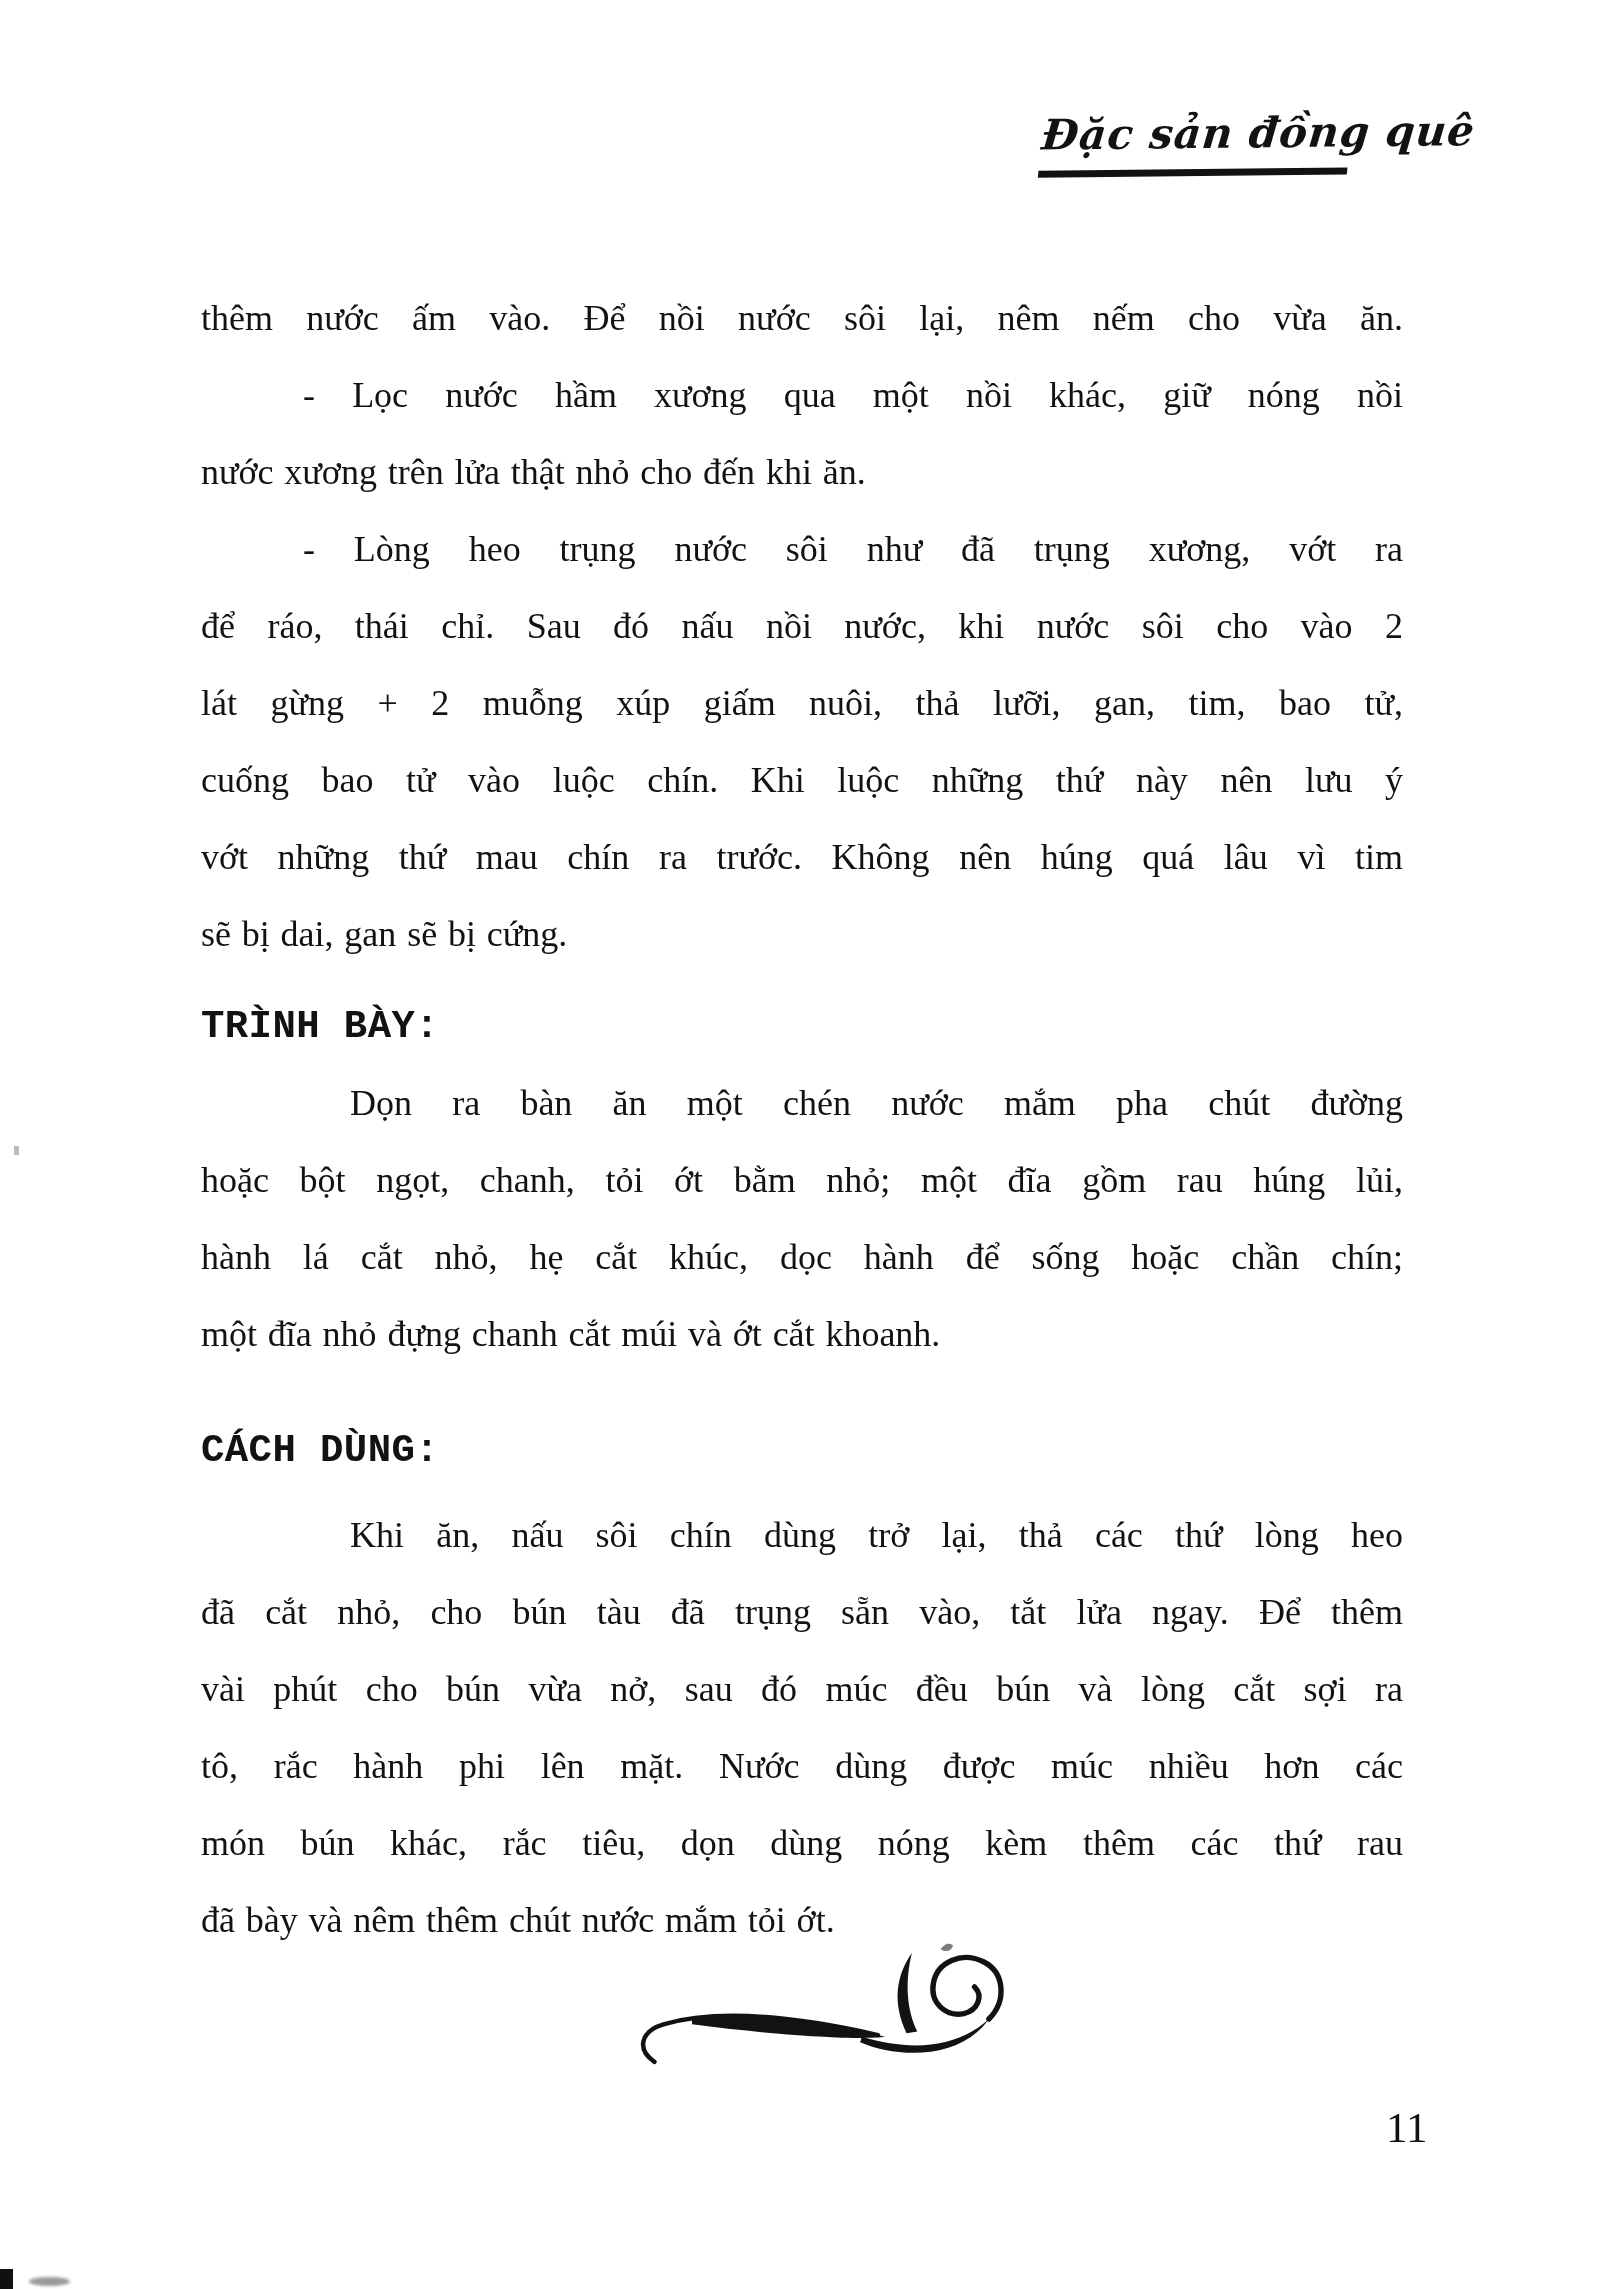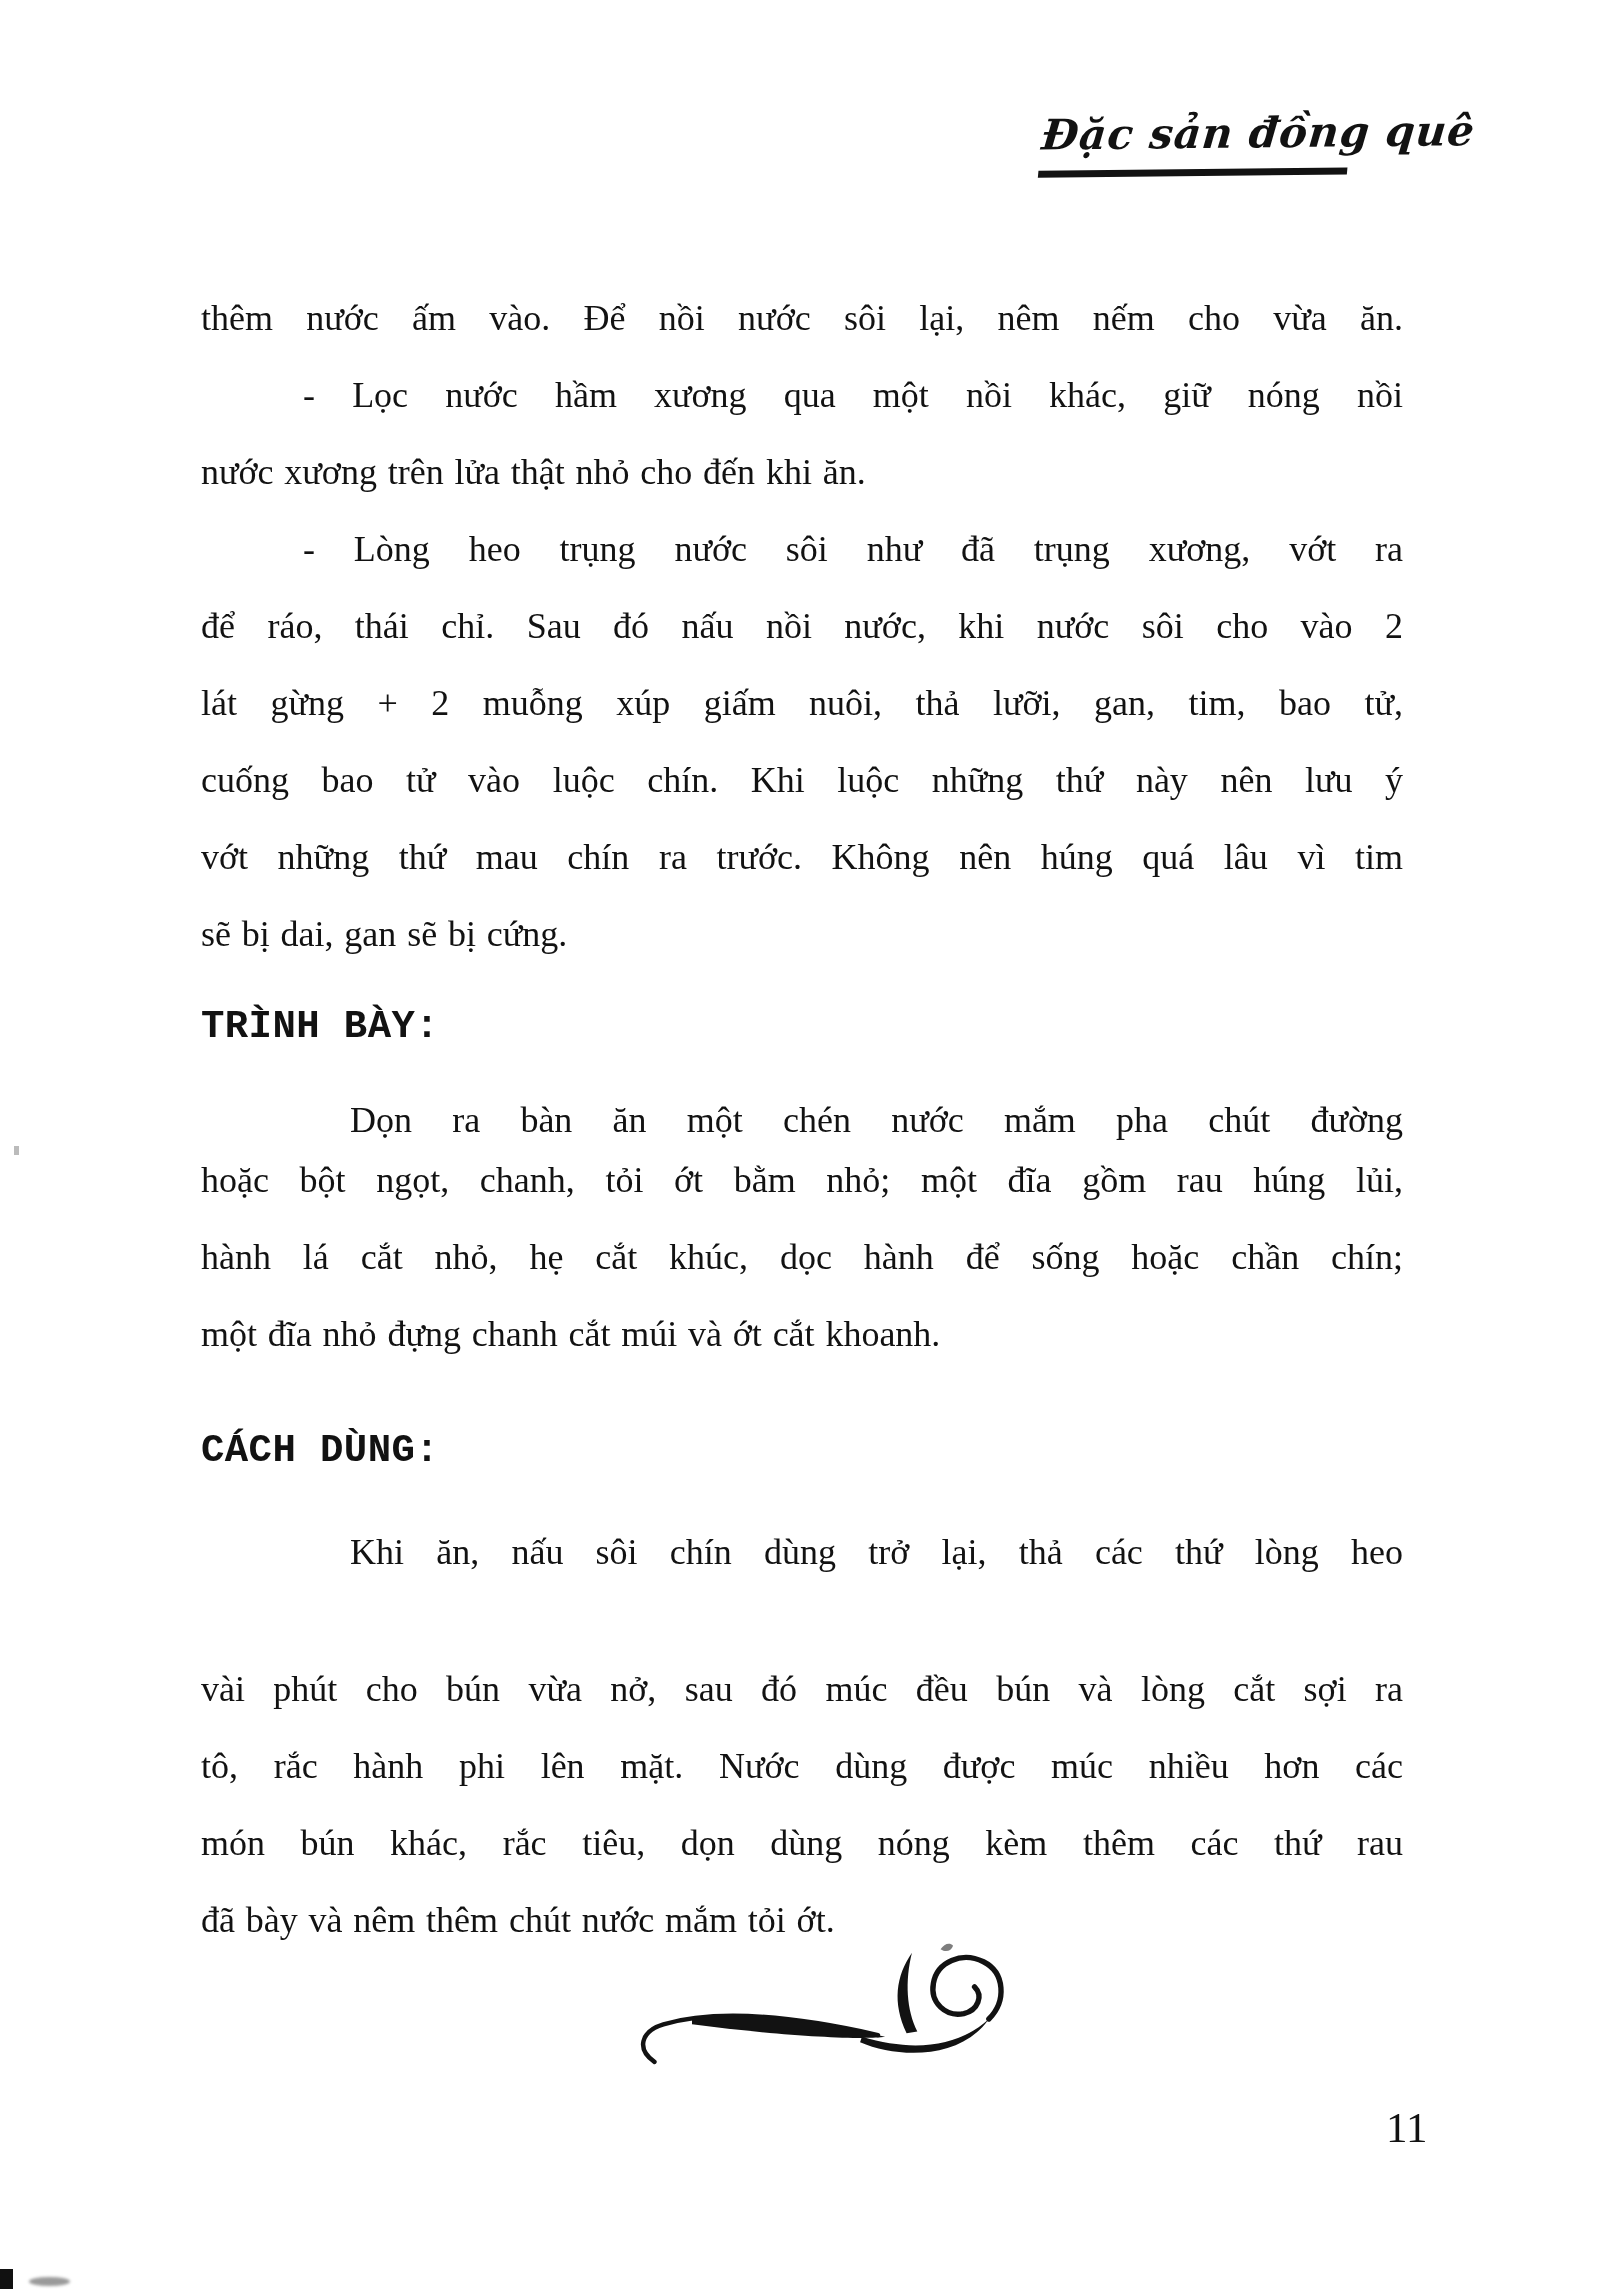--- a/index.html
+++ b/index.html
@@ -34,21 +34,21 @@
     width:1202px;
     box-sizing:border-box;
     font-size:36px;
     line-height:1.2;
     text-align:justify;
     text-align-last:justify;
     word-spacing:1.8px;
   }
   .line.last{text-align-last:left;}
   .line.ind1{padding-left:102px;}
-  .line.ind2{padding-left:149px;margin-top:17px;}
+  .line.ind2{padding-left:149px;}
   .heading{
     position:absolute;
     left:201px;
     font-family:Liberation Mono, monospace;
     font-weight:bold;
     font-size:39px;
     letter-spacing:0.4px;
   }
   .flourish{
     position:absolute;
@@ -98,20 +98,21 @@
   <div class="heading" style="top:1005px">TRÌNH BÀY:</div>
 
   <div class="line ind2" style="top:1082px">Dọn ra bàn ăn một chén nước mắm pha chút đường</div>
   <div class="line" style="top:1159px">hoặc bột ngọt, chanh, tỏi ớt bằm nhỏ; một đĩa gồm rau húng lủi,</div>
   <div class="line" style="top:1236px">hành lá cắt nhỏ, hẹ cắt khúc, dọc hành để sống hoặc chần chín;</div>
   <div class="line last" style="top:1313px">một đĩa nhỏ đựng chanh cắt múi và ớt cắt khoanh.</div>
 
   <div class="heading" style="top:1429px">CÁCH DÙNG:</div>
 
   <div class="line ind2" style="top:1514px">Khi ăn, nấu sôi chín dùng trở lại, thả các thứ lòng heo</div>
+  <div class="line" style="top:1591px">đã cắt nhỏ, cho bún tàu đã trụng sẵn vào, tắt lửa ngay. Để thêm</div>
   <div class="line" style="top:1668px">vài phút cho bún vừa nở, sau đó múc đều bún và lòng cắt sợi ra</div>
   <div class="line" style="top:1745px">tô, rắc hành phi lên mặt. Nước dùng được múc nhiều hơn các</div>
   <div class="line" style="top:1822px">món bún khác, rắc tiêu, dọn dùng nóng kèm thêm các thứ rau</div>
   <div class="line last" style="top:1899px">đã bày và nêm thêm chút nước mắm tỏi ớt.</div>
 
   <svg class="flourish" viewBox="0 0 460 170" fill="none" xmlns="http://www.w3.org/2000/svg">
     <path d="M 18 152 C -2 138 2 118 28 110 C 90 92 180 102 268 122" stroke="#121212" stroke-width="5" stroke-linecap="round"></path>
     <path d="M 60 104 C 140 94 210 108 276 124 C 250 128 150 122 60 110 Z" fill="#121212"></path>
     <path d="M 250 124 C 310 142 360 134 392 104 C 360 150 290 148 248 130 Z" fill="#121212"></path>
     <path d="M 392 104 C 412 84 410 52 386 40 C 362 28 334 40 330 64 C 326 86 344 102 364 98 C 380 94 386 78 376 68" stroke="#121212" stroke-width="6" stroke-linecap="round"></path>

